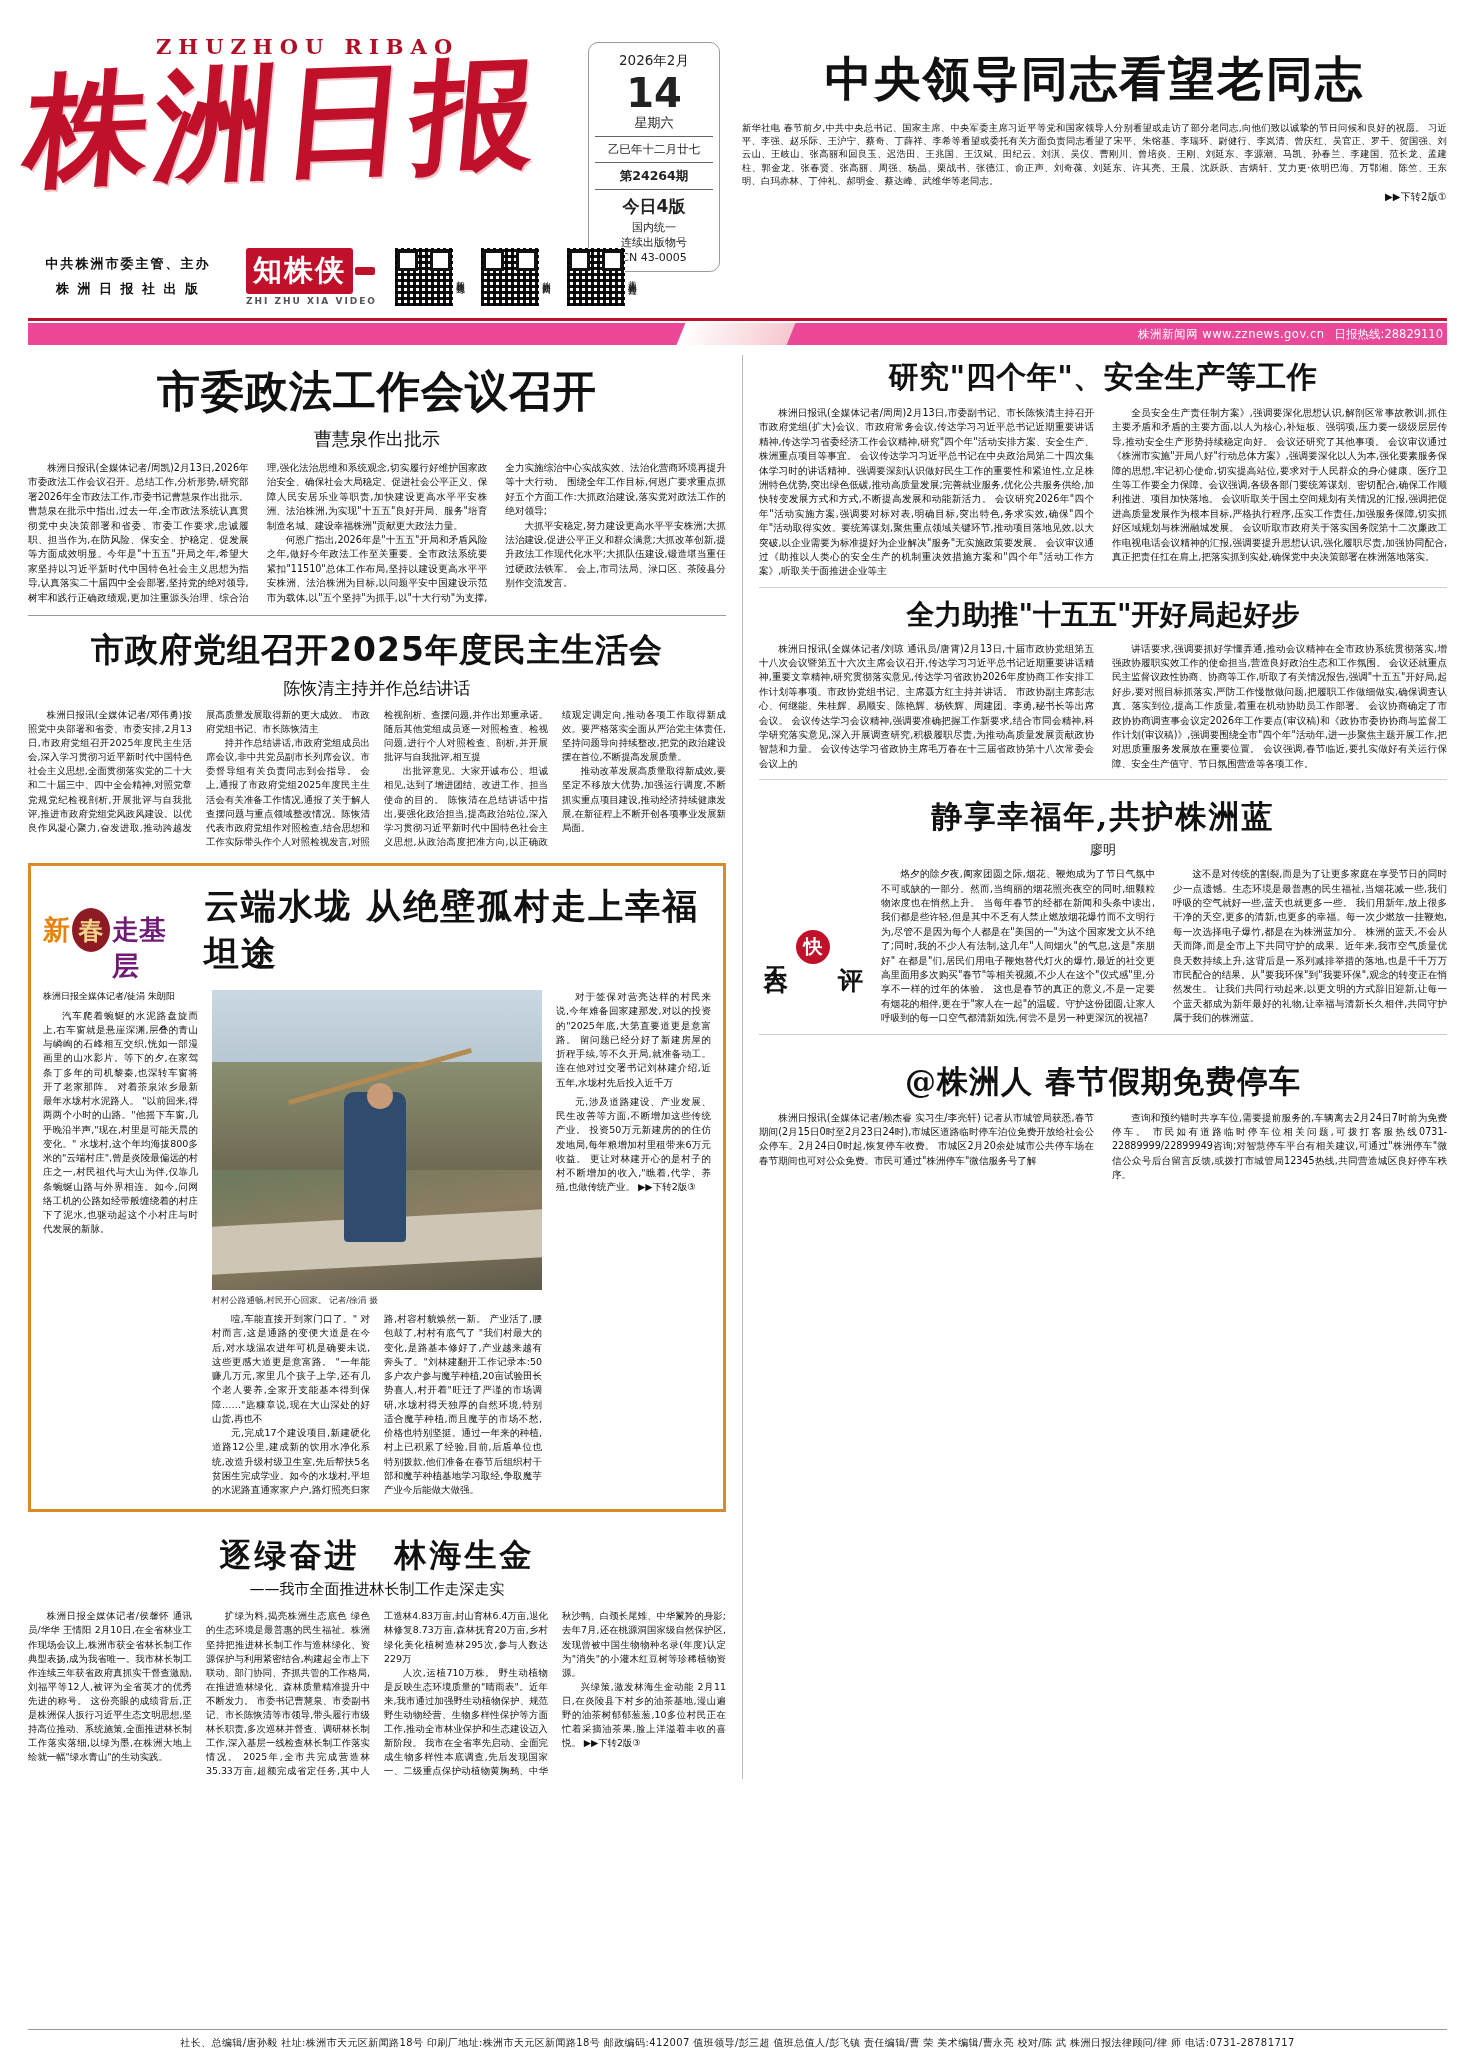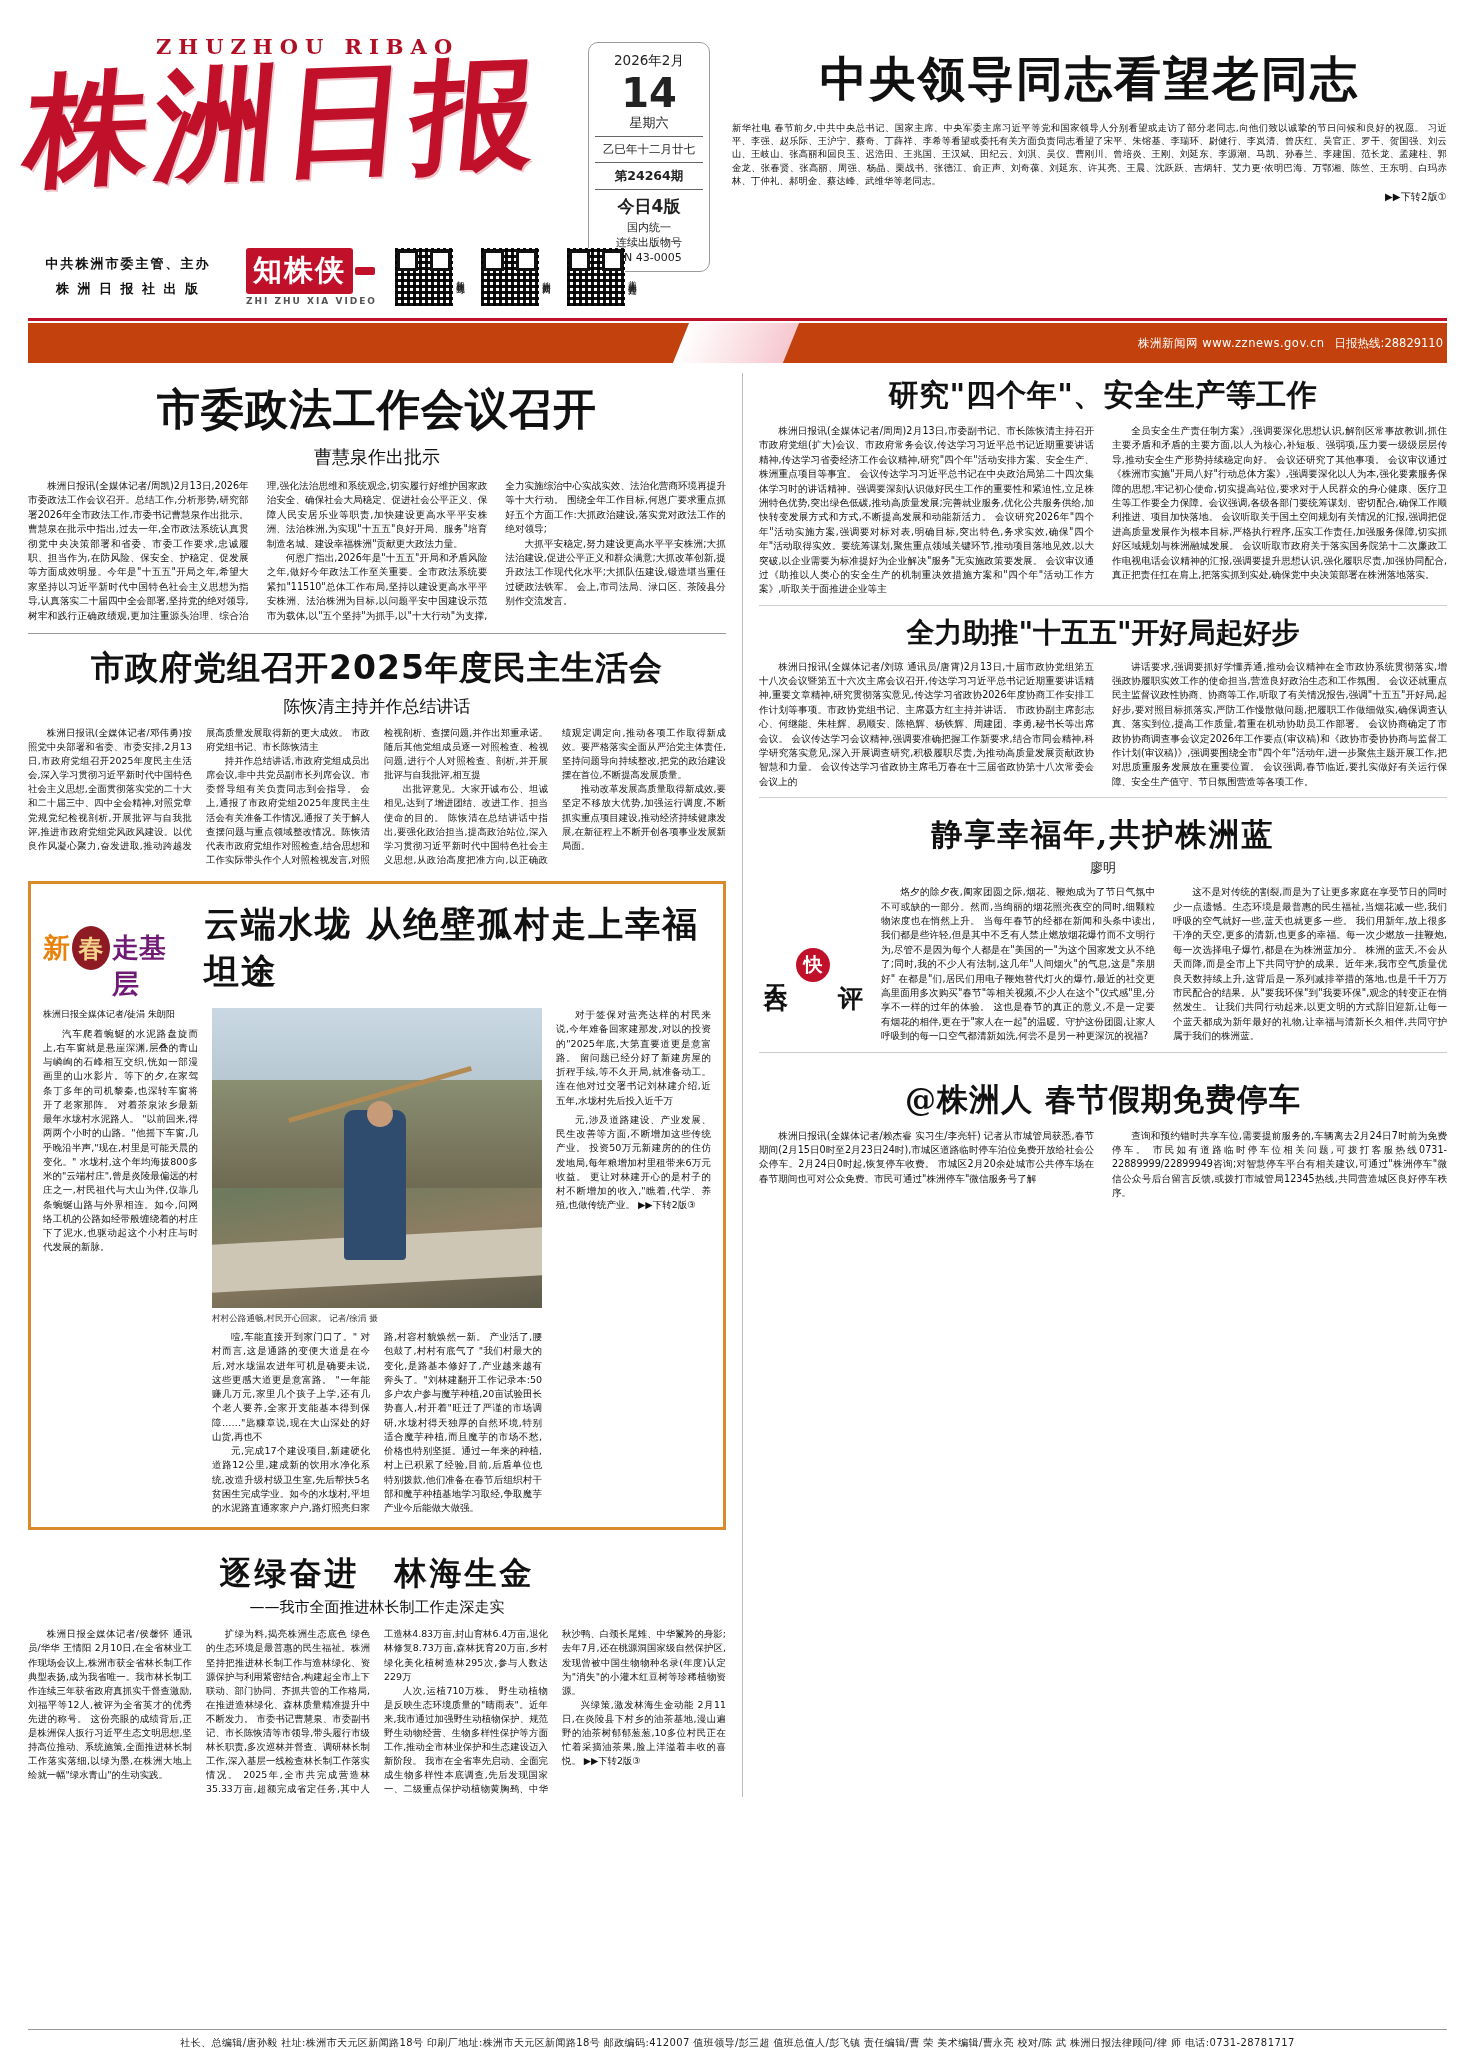--- a/index.html
+++ b/index.html
@@ -22,21 +22,21 @@
   }
   .logo-cn{
     font-family:"DejaVu Serif","Liberation Serif",serif;
     color:#c0102a;font-size:122px;font-weight:bold;letter-spacing:6px;
     line-height:1.08;
     margin-top:-4px;
     transform:skewX(-7deg) rotate(-2deg);
     text-shadow:2px 2px 0 rgba(192,16,42,.25);
   }
   .datebox{
-    width:122px;border:1px solid #9a9a9a;border-radius:10px;
+    width:132px;border:1px solid #9a9a9a;border-radius:10px;
     margin-top:8px;padding:8px 4px 6px;box-sizing:border-box;text-align:center;
     font-size:12.5px;line-height:1.45;color:#222;
   }
   .datebox .ym{font-size:13.5px;}
   .datebox .bigday{font-size:40px;font-weight:bold;line-height:1;margin:2px 0 1px;}
   .datebox .wd{font-size:13px;}
   .datebox .rule{border-top:1px solid #666;margin:4px 2px;}
   .datebox .lunar{font-size:11.5px;}
   .datebox .issue{font-size:12.5px;font-weight:bold;}
   .datebox .pages{font-size:17px;font-weight:bold;margin:3px 0 2px;}
@@ -66,21 +66,21 @@
   .qr{width:58px;height:58px;background:
      repeating-linear-gradient(0deg,#111 0 3px,#fff 3px 6px),
      repeating-linear-gradient(90deg,#111 0 3px,transparent 3px 6px);
      background-blend-mode:multiply;position:relative;}
   .qr::before,.qr::after{content:"";position:absolute;width:15px;height:15px;border:3px solid #111;background:#fff;}
   .qr::before{top:2px;left:2px;}
   .qr::after{top:2px;right:2px;}
   .qr-cap{writing-mode:vertical-rl;font-size:8.5px;letter-spacing:1px;color:#222;}
 
   
-  .redbar{height:40px;background:#c2410c;position:relative;margin-top:2px;display:flex;align-items:center;justify-content:flex-end;}
+  .redbar{height:22px;background:#ec4899;position:relative;margin-top:2px;display:flex;align-items:center;justify-content:flex-end;}
   .redbar .fade{position:absolute;left:46%;top:0;bottom:0;width:110px;background:linear-gradient(90deg,#fff,#f6c8cf);transform:skewX(-22deg);}
   .redbar .sitetxt{color:#fff;font-size:11.5px;z-index:2;margin-right:10px;letter-spacing:.5px;}
   .redbar .hotline{color:#fff;font-size:11.5px;z-index:2;margin-right:4px;}
   .topline{border-top:3px solid #c0102a;margin-bottom:2px;}
 
   
   .content{display:flex;gap:16px;margin-top:10px;}
   .col-left{width:700px;}
   .col-right{width:690px;border-left:1px solid #bbb;padding-left:16px;}
 

